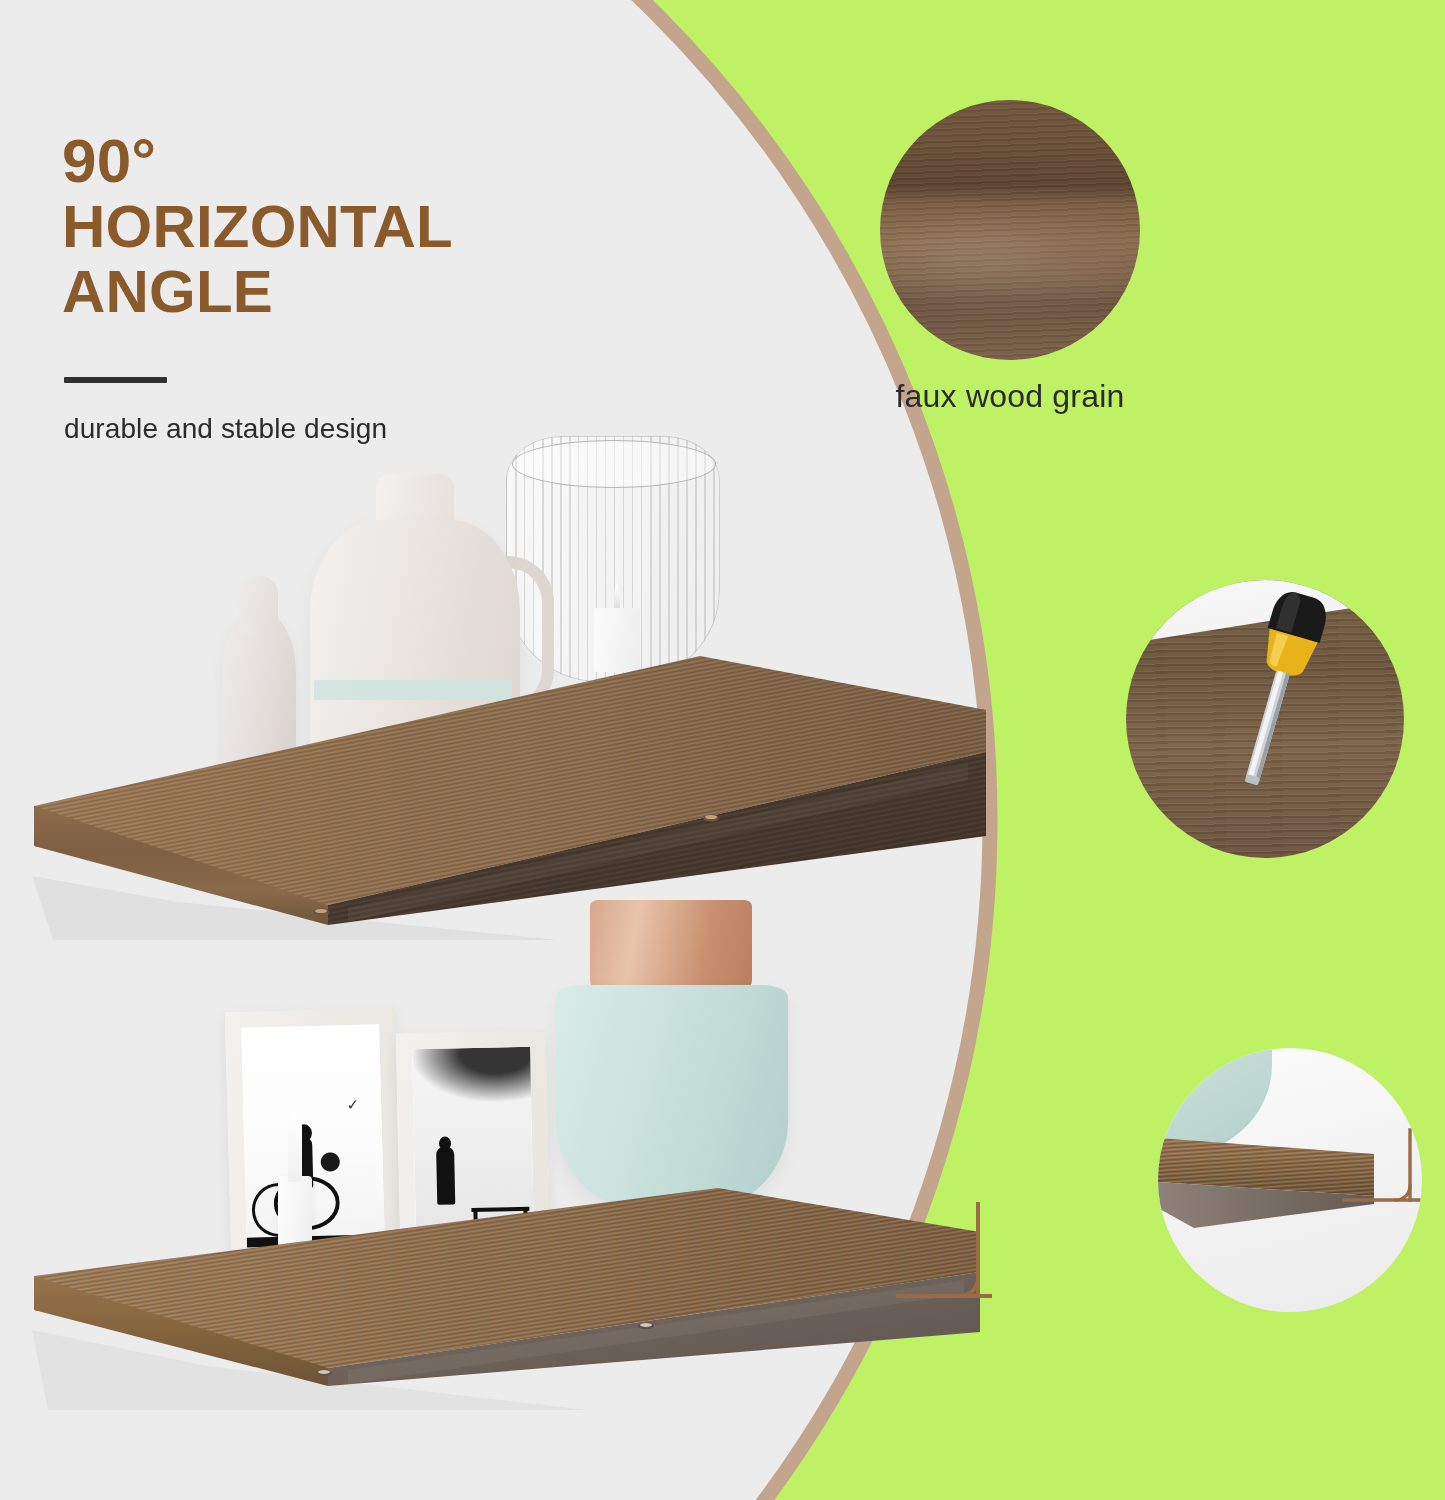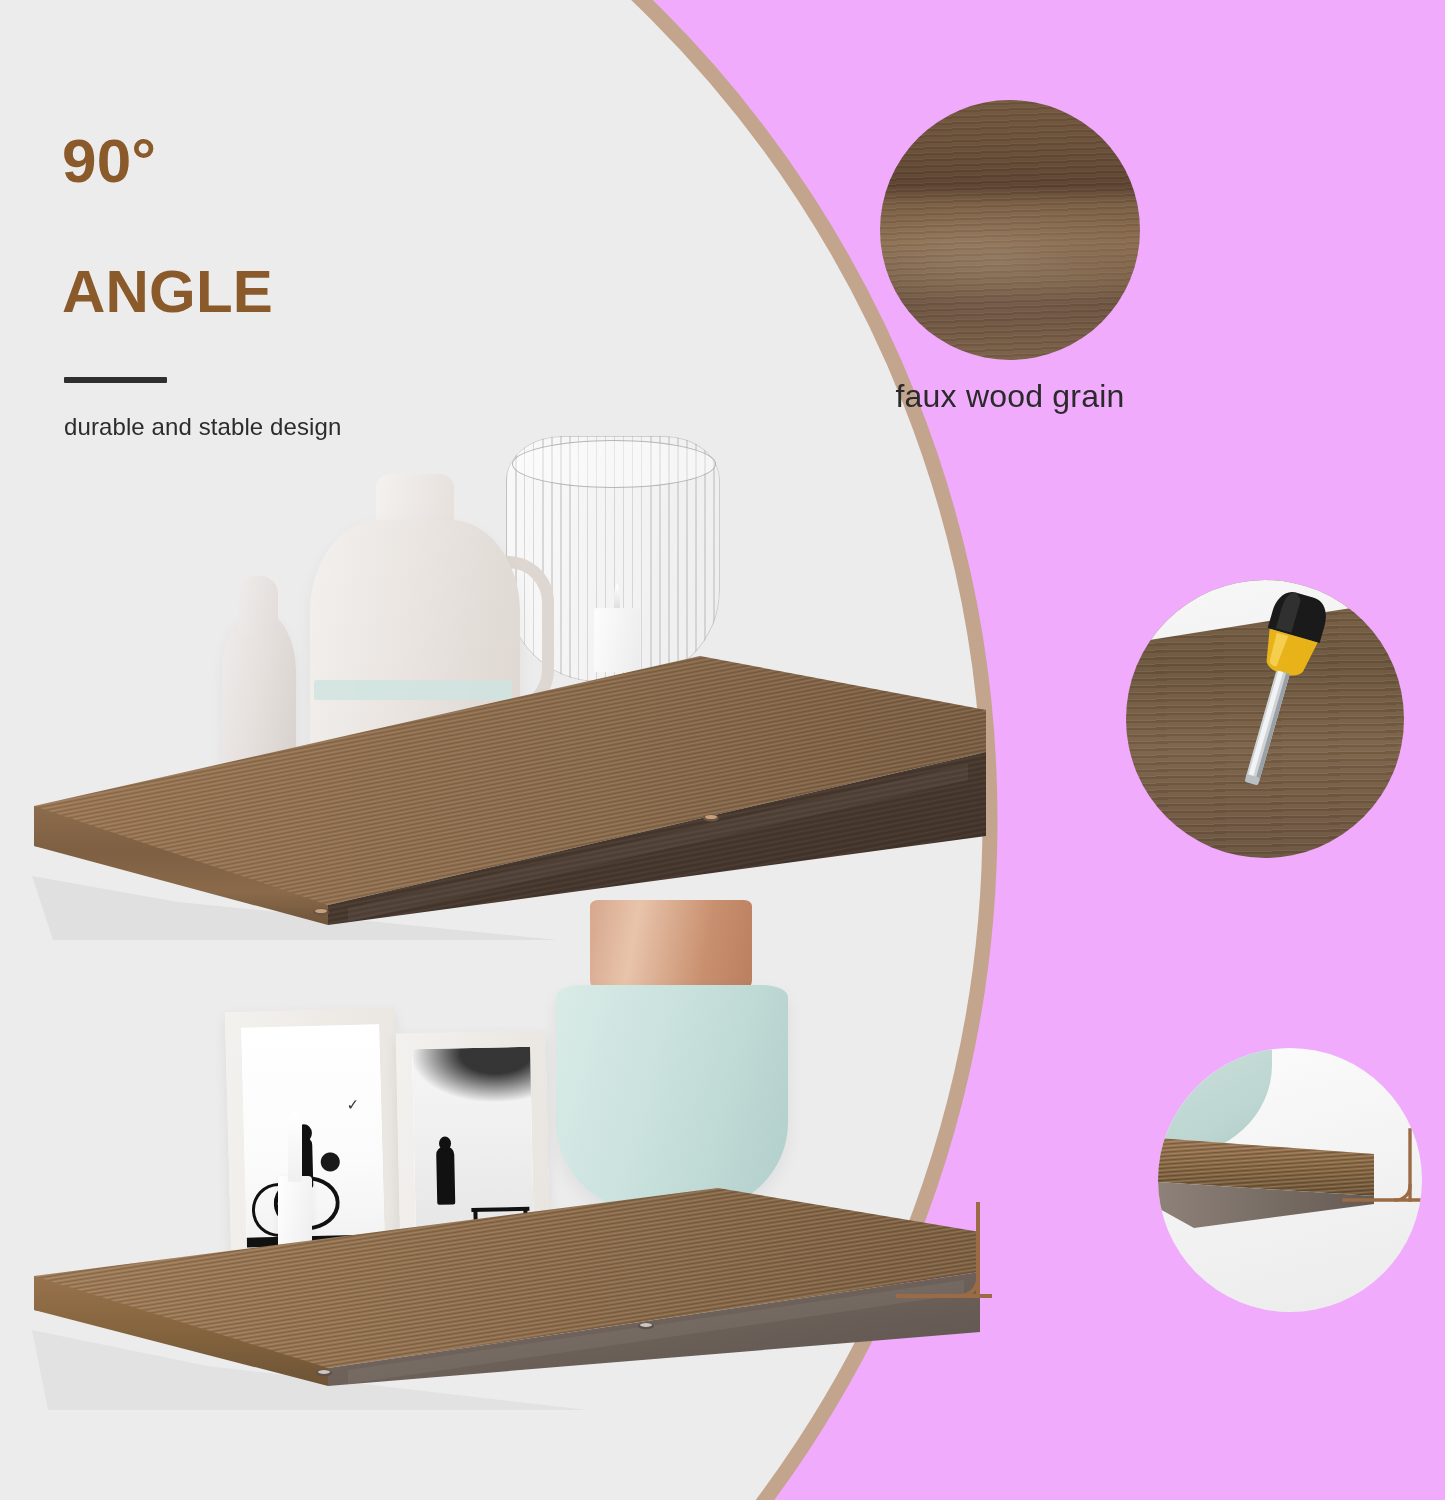--- a/index.html
+++ b/index.html
@@ -11,21 +11,21 @@
   body {
     font-family: "Liberation Sans", sans-serif;
     -webkit-font-smoothing: antialiased;
   }
 
   #stage {
     position: relative;
     width: 1445px;
     height: 1500px;
     overflow: hidden;
-    background: #f0abfc;
+    background: #bef264;
   }
 
   
   .arc-wrap {
     position: absolute;
     inset: 0;
     pointer-events: none;
   }
   .arc-svg { position: absolute; top: 0; left: 0; }
 
@@ -52,21 +52,21 @@
   .divider-rule {
     width: 103px;
     height: 6px;
     background: #2f2f2f;
     margin: 52px 0 0 2px;
     border-radius: 1px;
   }
   .subhead {
     margin: 30px 0 0 2px;
     color: #2c2c2c;
-    font-size: 24px;
+    font-size: 28px;
     font-weight: 400;
     letter-spacing: 0.1px;
   }
 
   
   .shelf-scene { position: absolute; inset: 0; }
 
   
   .abs { position: absolute; }
 
@@ -302,21 +302,21 @@
         <circle cx="-150" cy="820" r="1140" fill="#ECECEC"></circle>
 
         <circle cx="-150" cy="820" r="1140" fill="none" stroke="#C3A48C" stroke-width="15"></circle>
       </g>
     </svg>
   </div>
 
   <div class="headline-block">
     <h1 class="headline">
       <span class="deg-line">90°</span>
-      <br>
+      <span>HORIZONTAL</span><br>
       <span>ANGLE</span>
     </h1>
     <div class="divider-rule"></div>
     <p class="subhead">durable and stable design</p>
   </div>
 
   <div class="shelf-scene">
 
     <div class="abs hurricane"></div>
     <div class="abs hurricane-rim"></div>

